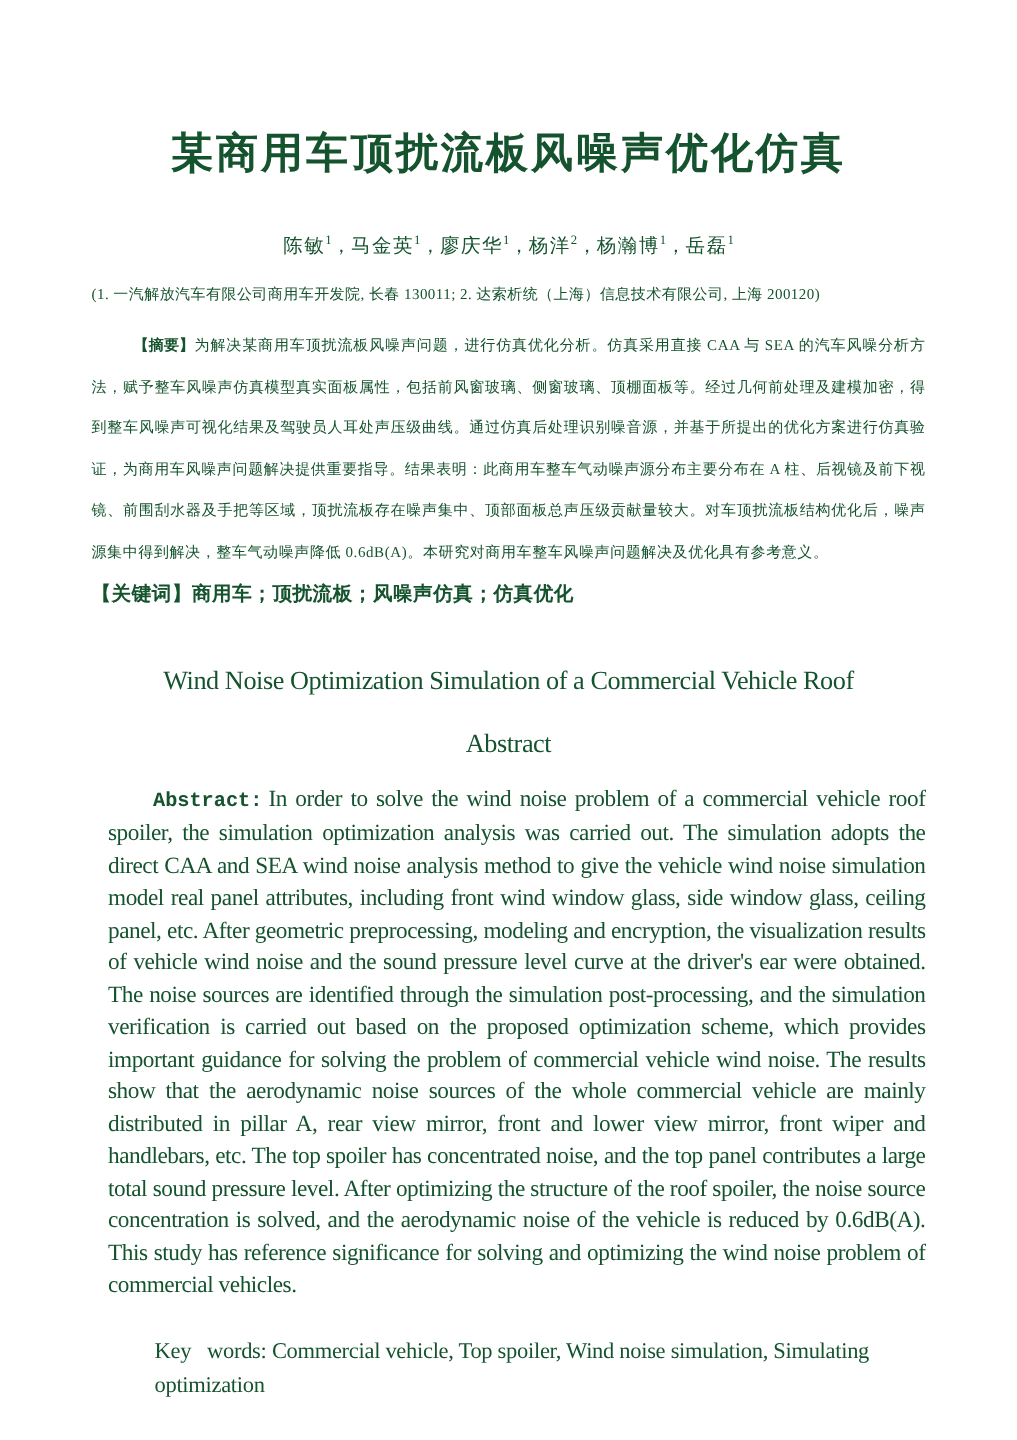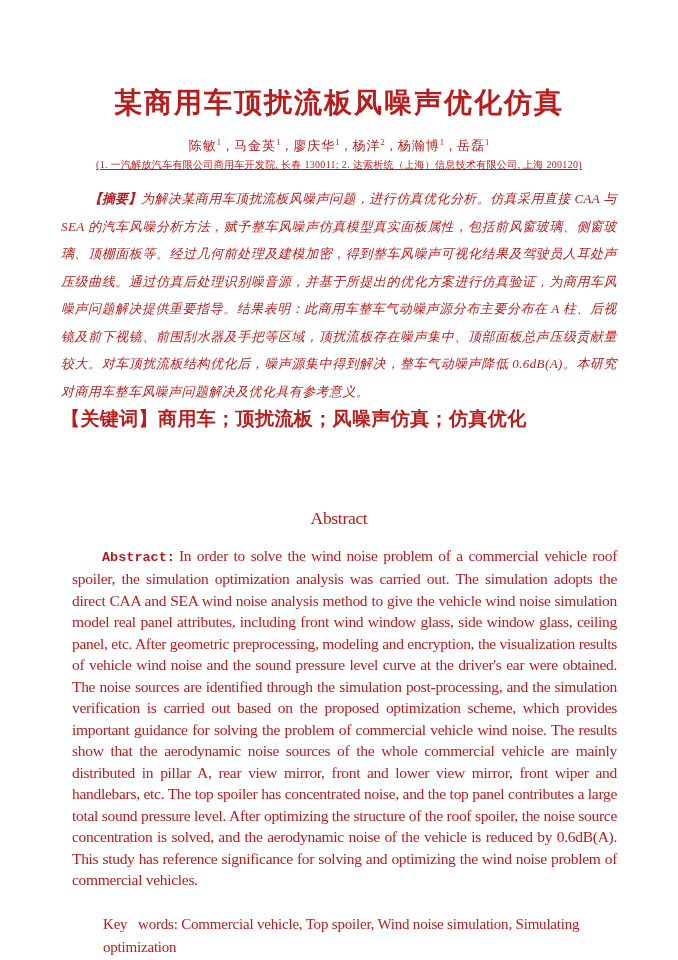--- a/index.html
+++ b/index.html
@@ -6,75 +6,73 @@
     margin: 0;
     padding: 0;
     background: #ffffff;
   }
   .page {
     position: relative;
     width: 678px;
     height: 960px;
     margin: 0 auto;
     background: #ffffff;
-    color: #b91c1c;
+    color: #14532d;
     font-family: "Liberation Serif", serif;
     box-sizing: border-box;
     padding: 86px 61px 0 61px;
     overflow: hidden;
   }
   .cn-title {
     margin: 0;
     text-align: center;
     font-size: 28px;
     line-height: 34px;
     font-weight: 700;
     letter-spacing: 2px;
     font-family: "Liberation Serif", serif;
     white-space: nowrap;
   }
   .authors {
-    margin-top: 13px;
+    margin-top: 31px;
     text-align: center;
     font-size: 13px;
     line-height: 18px;
     letter-spacing: 1px;
   }
   .authors sup {
     font-size: 8.5px;
     letter-spacing: 0;
   }
   .authors .sep {
     letter-spacing: 0;
   }
   .affiliation {
-    margin-top: 3px;
-    text-align: center;
+    margin-top: 17px;
+    text-align: left;
     font-size: 10px;
     line-height: 13px;
     letter-spacing: 0.3px;
-    text-decoration: underline;
   }
   .cn-abstract {
     margin: 14px 0 0 0;
-    font-size: 13px;
+    font-size: 10px;
     line-height: 27.5px;
     text-align: justify;
     text-indent: 28px;
     letter-spacing: 0.4px;
-    font-style: italic;
   }
   .cn-label {
     font-weight: 700;
     font-family: "Liberation Sans", sans-serif;
     letter-spacing: 0;
   }
   .cn-keywords {
     margin: 0;
-    font-size: 19px;
+    font-size: 13px;
     line-height: 27.5px;
     font-weight: 700;
     font-family: "Liberation Sans", sans-serif;
     letter-spacing: 0.4px;
   }
   .en-title {
     margin: 22px 0 0 0;
     text-align: center;
     font-size: 17.5px;
     line-height: 42px;
@@ -112,19 +110,19 @@
   <h1 class="cn-title">某商用车顶扰流板风噪声优化仿真</h1>
 
   <div class="authors"><span><span>陈敏</span><sup>1</sup></span><span class="sep">，</span><span><span>马金英</span><sup>1</sup></span><span class="sep">，</span><span><span>廖庆华</span><sup>1</sup></span><span class="sep">，</span><span><span>杨洋</span><sup>2</sup></span><span class="sep">，</span><span><span>杨瀚博</span><sup>1</sup></span><span class="sep">，</span><span><span>岳磊</span><sup>1</sup></span></div>
 
   <div class="affiliation">(1. 一汽解放汽车有限公司商用车开发院, 长春 130011; 2. 达索析统（上海）信息技术有限公司, 上海 200120)</div>
 
   <p class="cn-abstract"><span class="cn-label">【摘要】</span><span>为解决某商用车顶扰流板风噪声问题，进行仿真优化分析。仿真采用直接 CAA 与 SEA 的汽车风噪分析方法，赋予整车风噪声仿真模型真实面板属性，包括前风窗玻璃、侧窗玻璃、顶棚面板等。经过几何前处理及建模加密，得到整车风噪声可视化结果及驾驶员人耳处声压级曲线。通过仿真后处理识别噪音源，并基于所提出的优化方案进行仿真验证，为商用车风噪声问题解决提供重要指导。结果表明：此商用车整车气动噪声源分布主要分布在 A 柱、后视镜及前下视镜、前围刮水器及手把等区域，顶扰流板存在噪声集中、顶部面板总声压级贡献量较大。对车顶扰流板结构优化后，噪声源集中得到解决，整车气动噪声降低 0.6dB(A)。本研究对商用车整车风噪声问题解决及优化具有参考意义。</span></p>
 
   <p class="cn-keywords"><span>【关键词】</span><span>商用车；顶扰流板；风噪声仿真；仿真优化</span></p>
 
-  <h2 class="en-title"><br><span>Abstract</span></h2>
+  <h2 class="en-title"><span>Wind Noise Optimization Simulation of a Commercial Vehicle Roof</span><br><span>Abstract</span></h2>
 
   <p class="en-abstract"><span class="en-label">Abstract:</span><span>In order to solve the wind noise problem of a commercial vehicle roof spoiler, the simulation optimization analysis was carried out. The simulation adopts the direct CAA and SEA wind noise analysis method to give the vehicle wind noise simulation model real panel attributes, including front wind window glass, side window glass, ceiling panel, etc. After geometric preprocessing, modeling and encryption, the visualization results of vehicle wind noise and the sound pressure level curve at the driver's ear were obtained. The noise sources are identified through the simulation post-processing, and the simulation verification is carried out based on the proposed optimization scheme, which provides important guidance for solving the problem of commercial vehicle wind noise. The results show that the aerodynamic noise sources of the whole commercial vehicle are mainly distributed in pillar A, rear view mirror, front and lower view mirror, front wiper and handlebars, etc. The top spoiler has concentrated noise, and the top panel contributes a large total sound pressure level. After optimizing the structure of the roof spoiler, the noise source concentration is solved, and the aerodynamic noise of the vehicle is reduced by 0.6dB(A). This study has reference significance for solving and optimizing the wind noise problem of commercial vehicles.</span></p>
 
   <p class="en-keywords"><span>Key&nbsp;&nbsp;&nbsp;words:</span><span> </span><span>Commercial vehicle, Top spoiler, Wind noise simulation, Simulating optimization</span></p>
 
 </div>
 
 </body></html>

